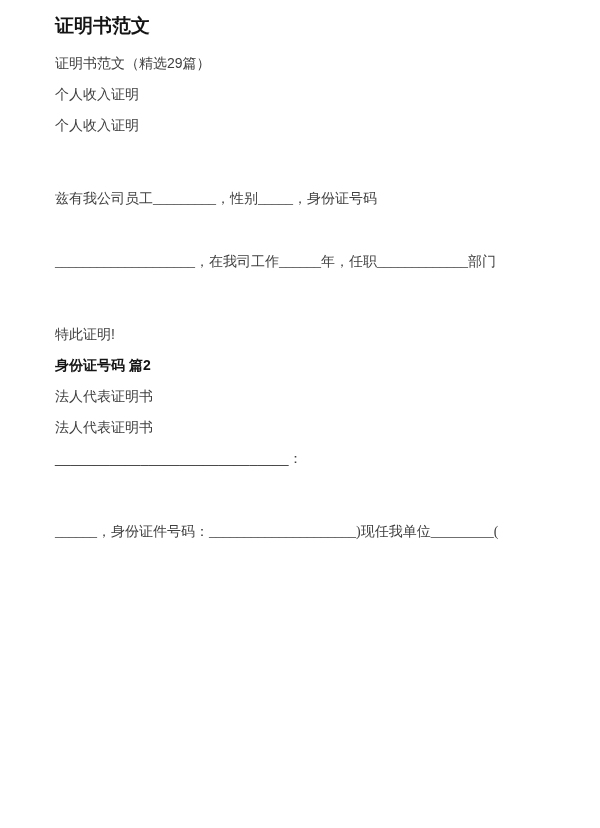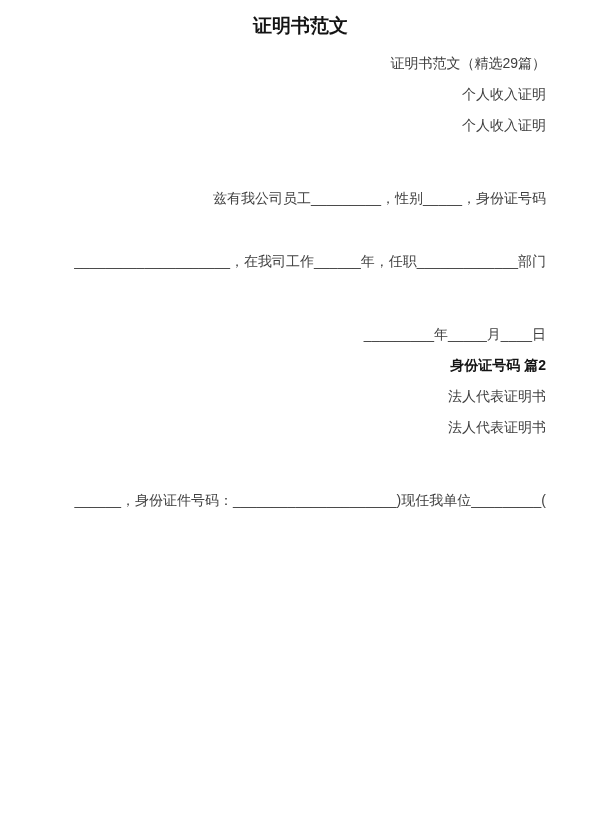--- a/index.html
+++ b/index.html
@@ -22,43 +22,42 @@
     margin-top: 47px;
     font-family: "Liberation Serif", serif;
     font-size: 14px;
     line-height: 18px;
     color: #2b2b2b;
     display: inline-block;
     cursor: pointer;
   }
   h1.doc-title {
     margin: 13px 0 0 0;
-    text-align: center;
     font-size: 19px;
     line-height: 26px;
     font-weight: bold;
     color: #141414;
   }
   .block {
     font-size: 14px;
     line-height: 21px;
     margin: 0 0 10px 0;
     white-space: pre-wrap;
     word-break: break-all;
-    text-align: right;
   }
   .intro {
     margin-top: 14px;
   }
   .section-heading {
     font-weight: bold;
     color: #141414;
   }
   .wrap-line {
     display: block;
+    font-family: Liberation Serif, serif;
   }
 </style>
 </head>
 <body>
 
 <div class="page">
 
 
   <h1 class="doc-title">证明书范文</h1>
 
@@ -66,25 +65,26 @@
 
 
   <div class="block">个人收入证明</div>
   <div class="block">个人收入证明</div>
 
   <div class="block">
     <span class="wrap-line">兹有我公司员工_________，性别_____，身份证号码</span>
     <span class="wrap-line">____________________，在我司工作______年，任职_____________部门</span>
   </div>
 
-  <div class="block">_________年_____月____日</div>
+  <div class="block">特此证明!</div>
 
   <div class="block section-heading">身份证号码 篇2</div>
 
   <div class="block">法人代表证明书</div>
   <div class="block">法人代表证明书</div>
+  <div class="block">______________________________：</div>
 
   <div class="block">
     <span class="wrap-line">______，身份证件号码：_____________________)现任我单位_________(</span>
     
   </div>
 
 </div>
 
 </body></html>

